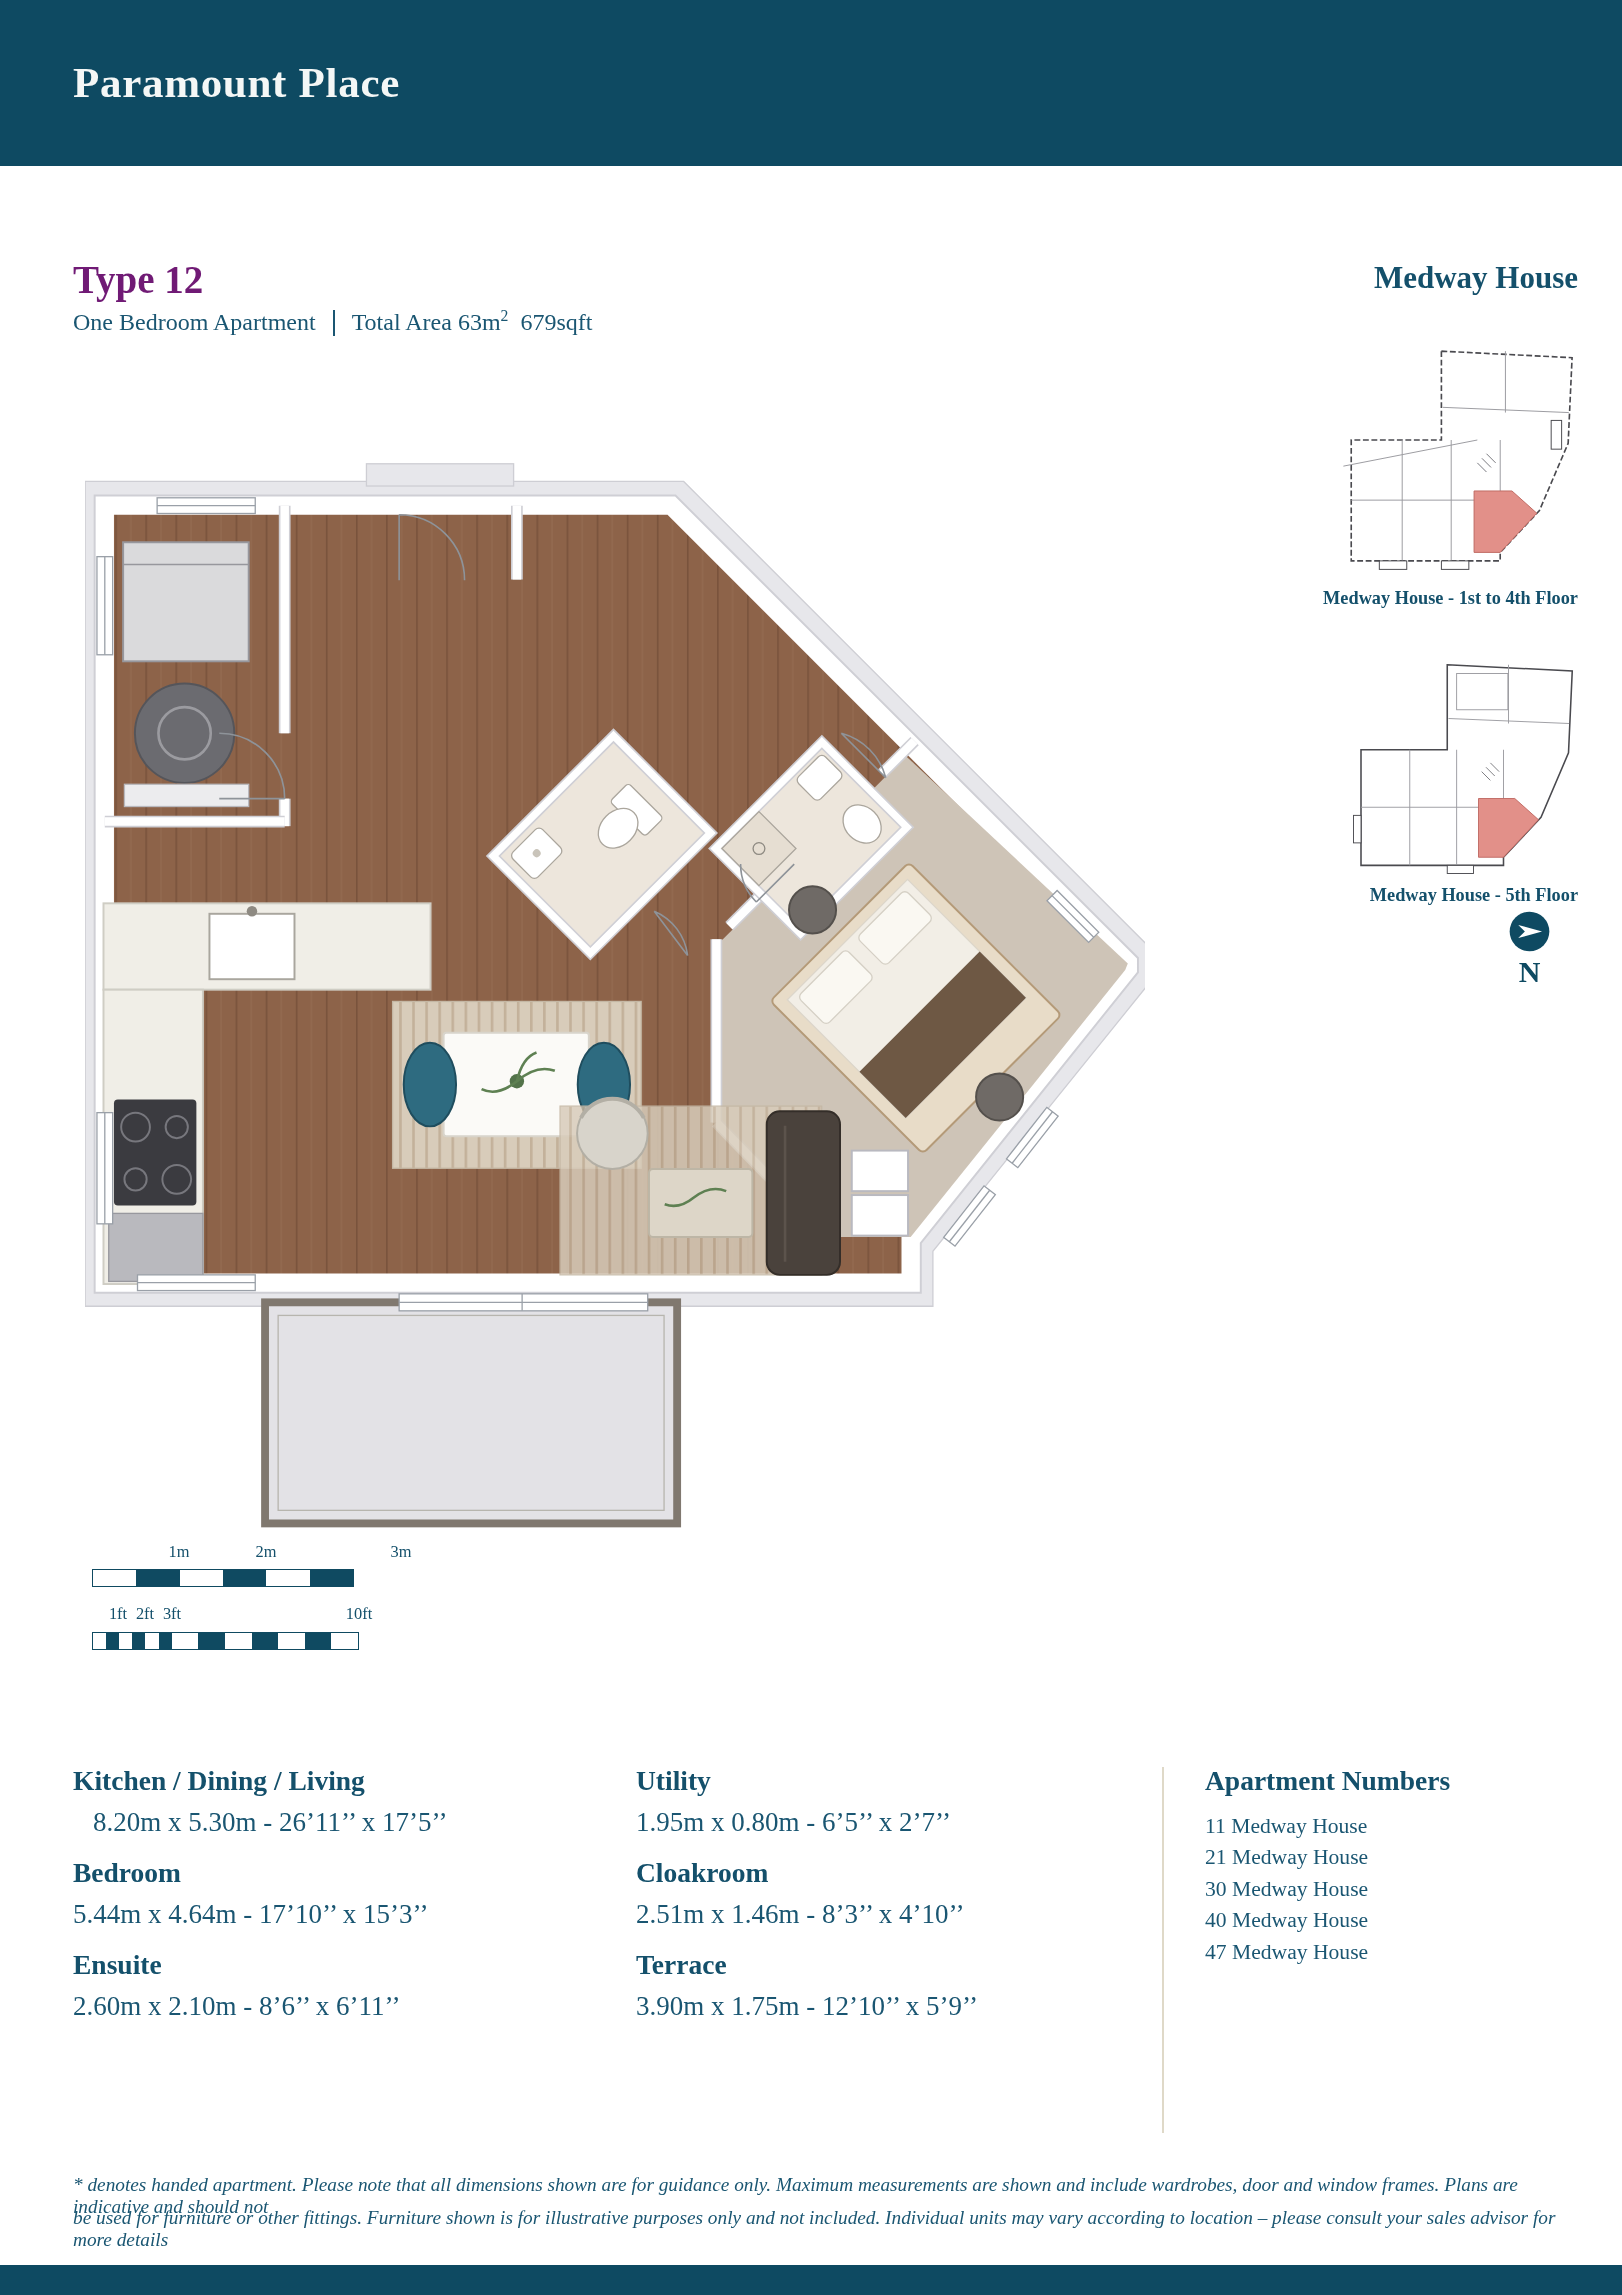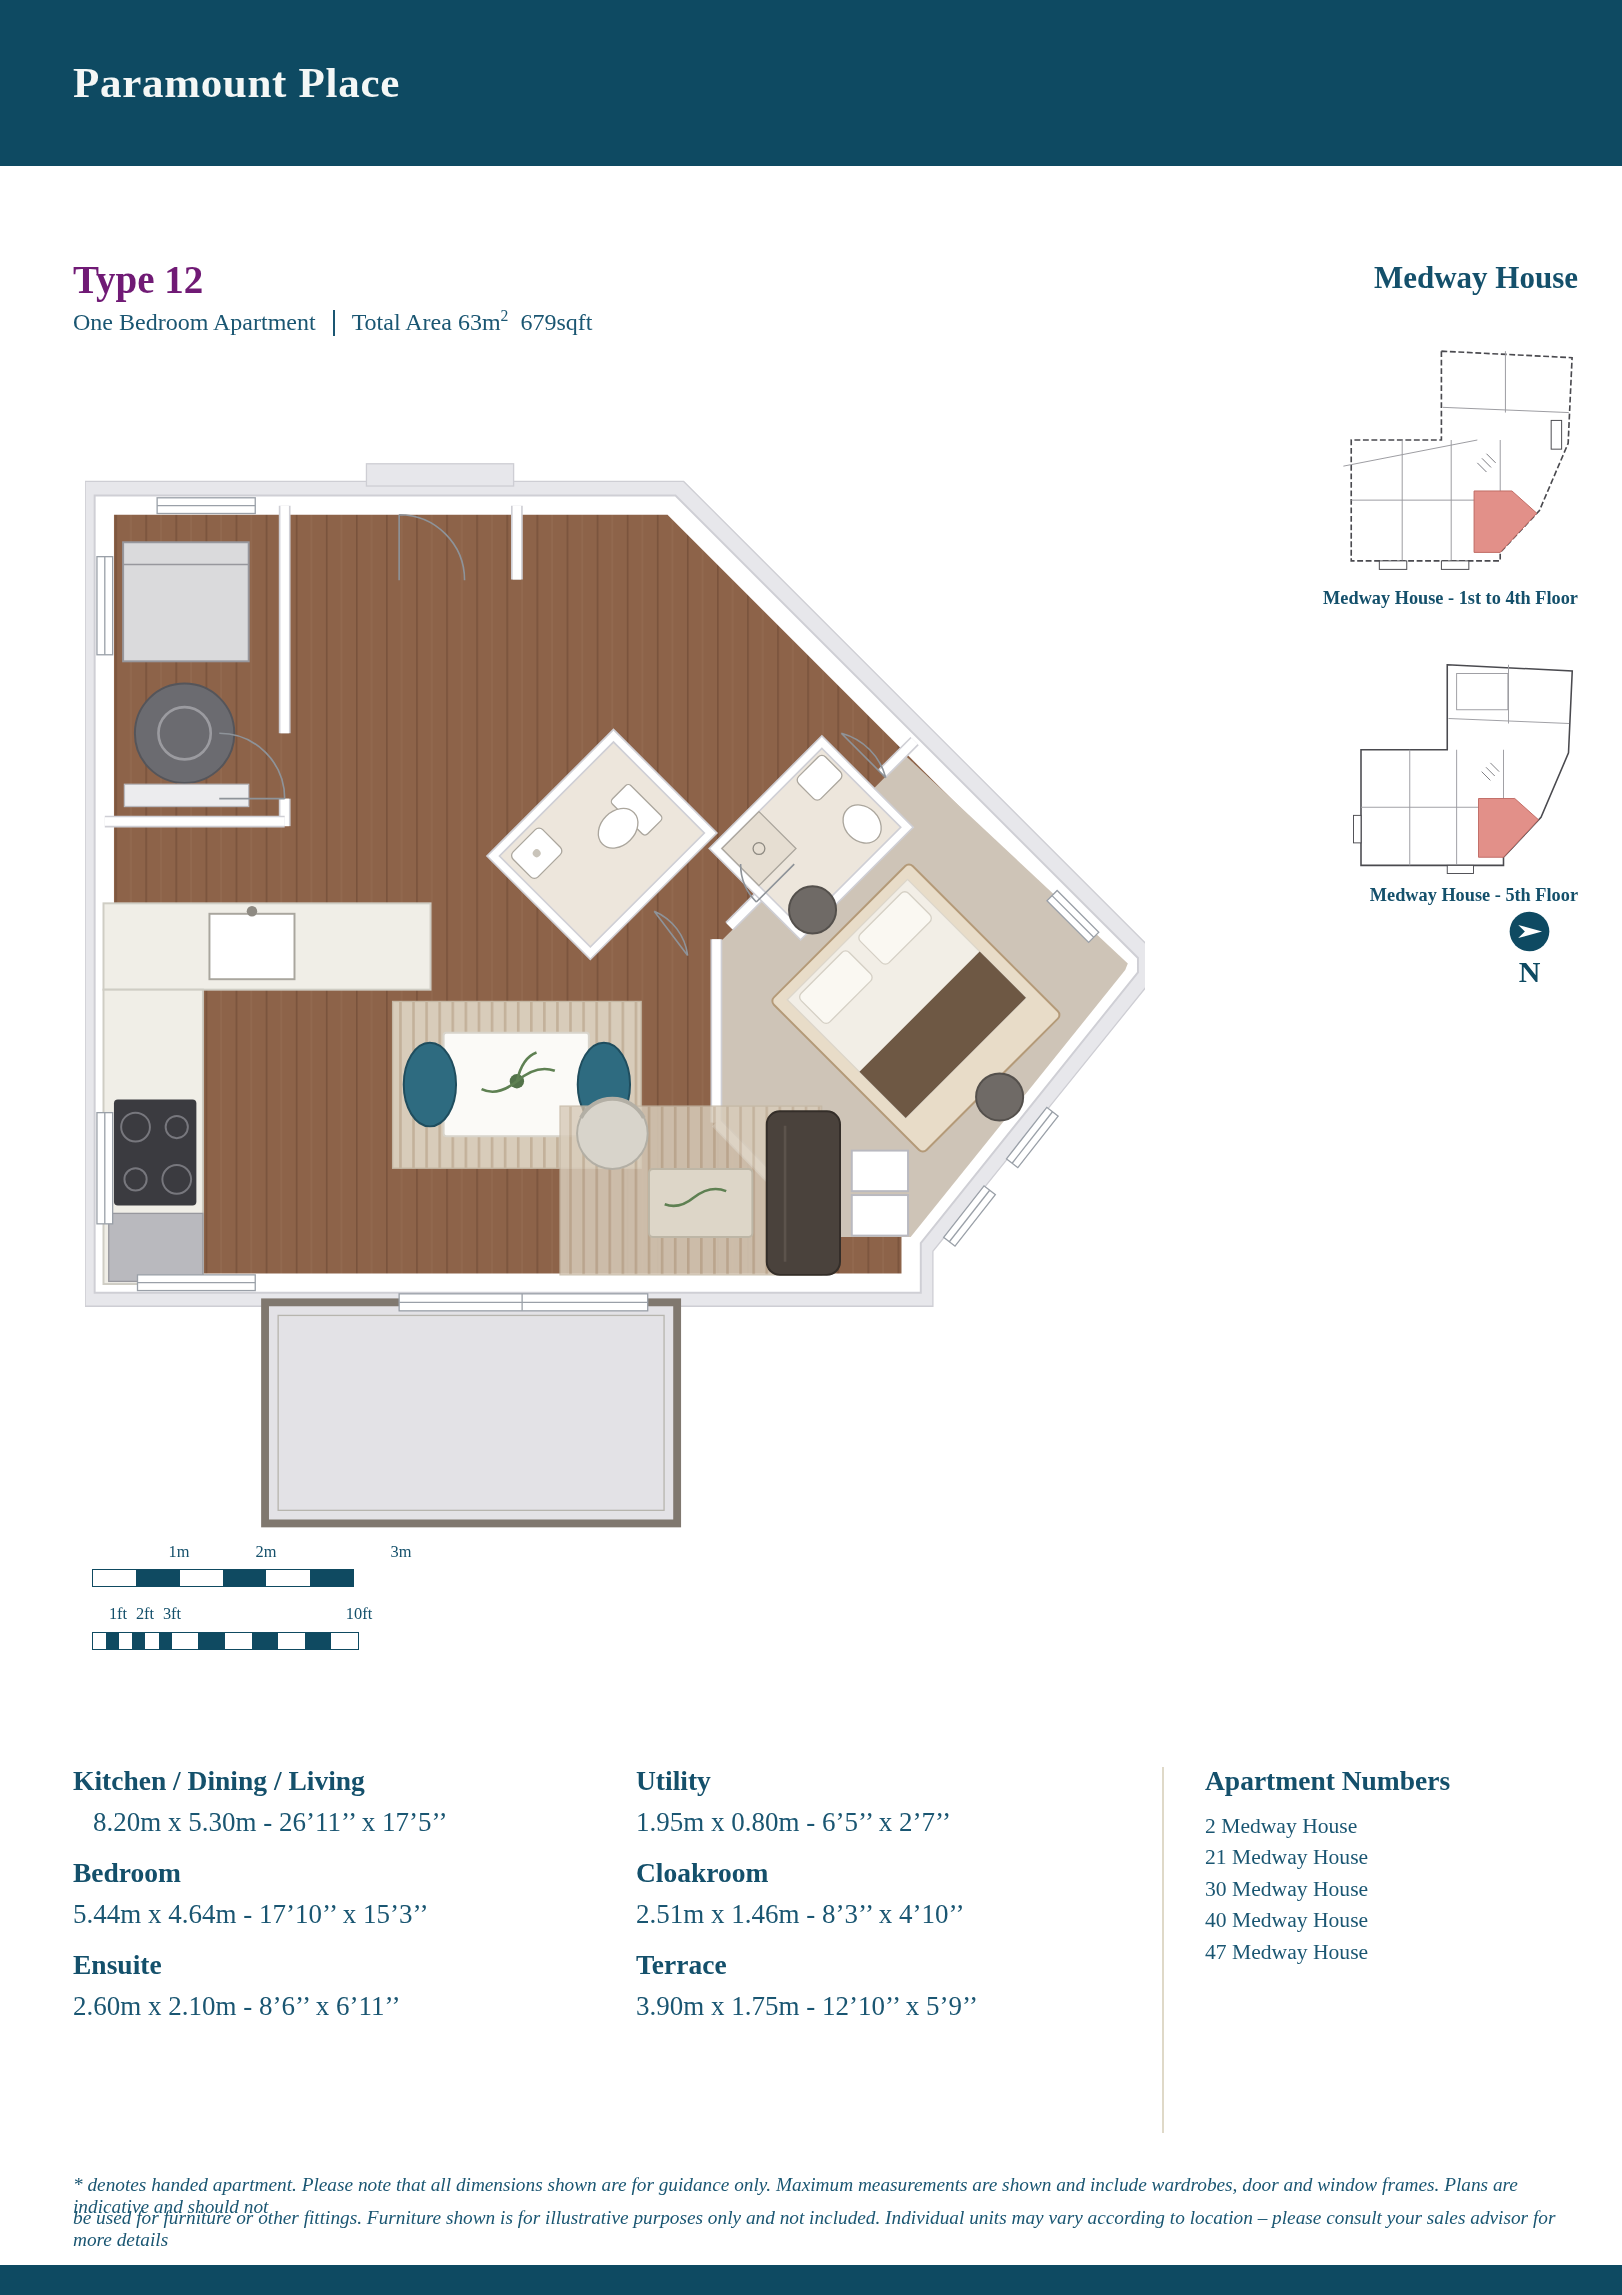--- a/index.html
+++ b/index.html
@@ -310,21 +310,21 @@
 
   <div class="abs dimName" style="left:636px;top:1765px;">Utility</div>
   <div class="abs dimVal" style="left:636px;top:1807px;">1.95m x 0.80m - 6’5’’ x 2’7’’</div>
   <div class="abs dimName" style="left:636px;top:1857px;">Cloakroom</div>
   <div class="abs dimVal" style="left:636px;top:1899px;">2.51m x 1.46m - 8’3’’ x 4’10’’</div>
   <div class="abs dimName" style="left:636px;top:1949px;">Terrace</div>
   <div class="abs dimVal" style="left:636px;top:1991px;">3.90m x 1.75m - 12’10’’ x 5’9’’</div>
 
   <div id="goldRule" class="abs"></div>
   <div id="aptTitle" class="abs" style="left:1205px;top:1765px;text-align:center;">Apartment Numbers</div>
-  <div class="abs aptItem" style="left:1205px;top:1814px;">2 Medway House</div>
+  <div class="abs aptItem" style="left:1205px;top:1814px;">11 Medway House</div>
   <div class="abs aptItem" style="left:1205px;top:1845px;">21 Medway House</div>
   <div class="abs aptItem" style="left:1205px;top:1877px;">30 Medway House</div>
   <div class="abs aptItem" style="left:1205px;top:1908px;">40 Medway House</div>
   <div class="abs aptItem" style="left:1205px;top:1940px;">47 Medway House</div>
 
   <div class="abs disc" style="top:2174px;">* denotes handed apartment. Please note that all dimensions shown are for guidance only. Maximum measurements are shown and include wardrobes, door and window frames. Plans are indicative and should not</div>
   <div class="abs disc" style="top:2207px;">be used for furniture or other fittings. Furniture shown is for illustrative purposes only and not included. Individual units may vary according to location – please consult your sales advisor for more details</div>
 
   <div id="botbar" class="abs"></div>
 </div>

